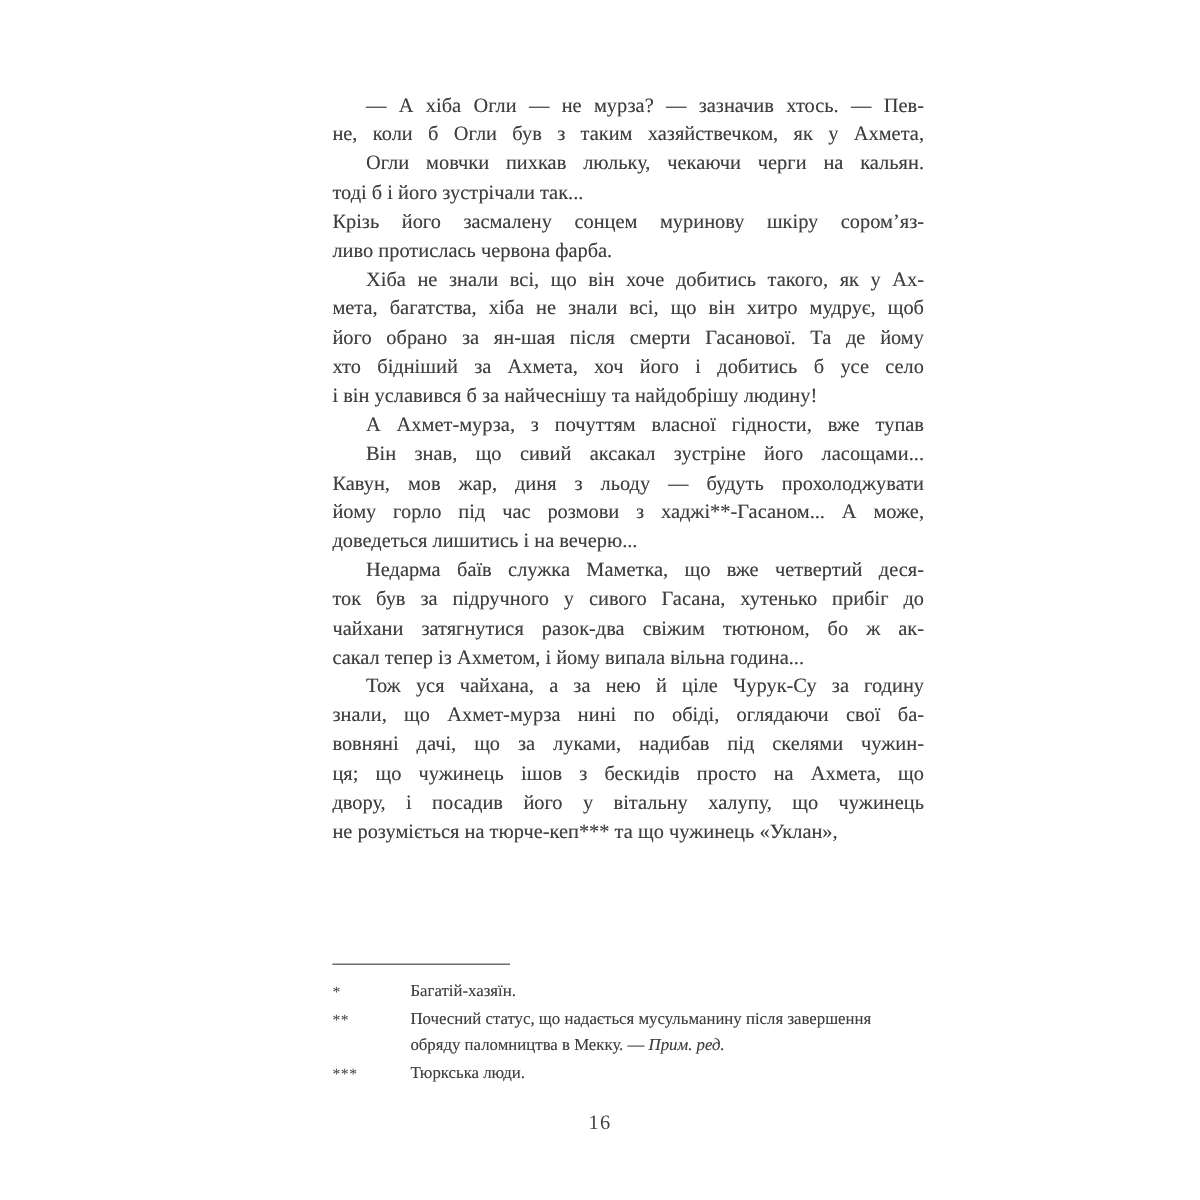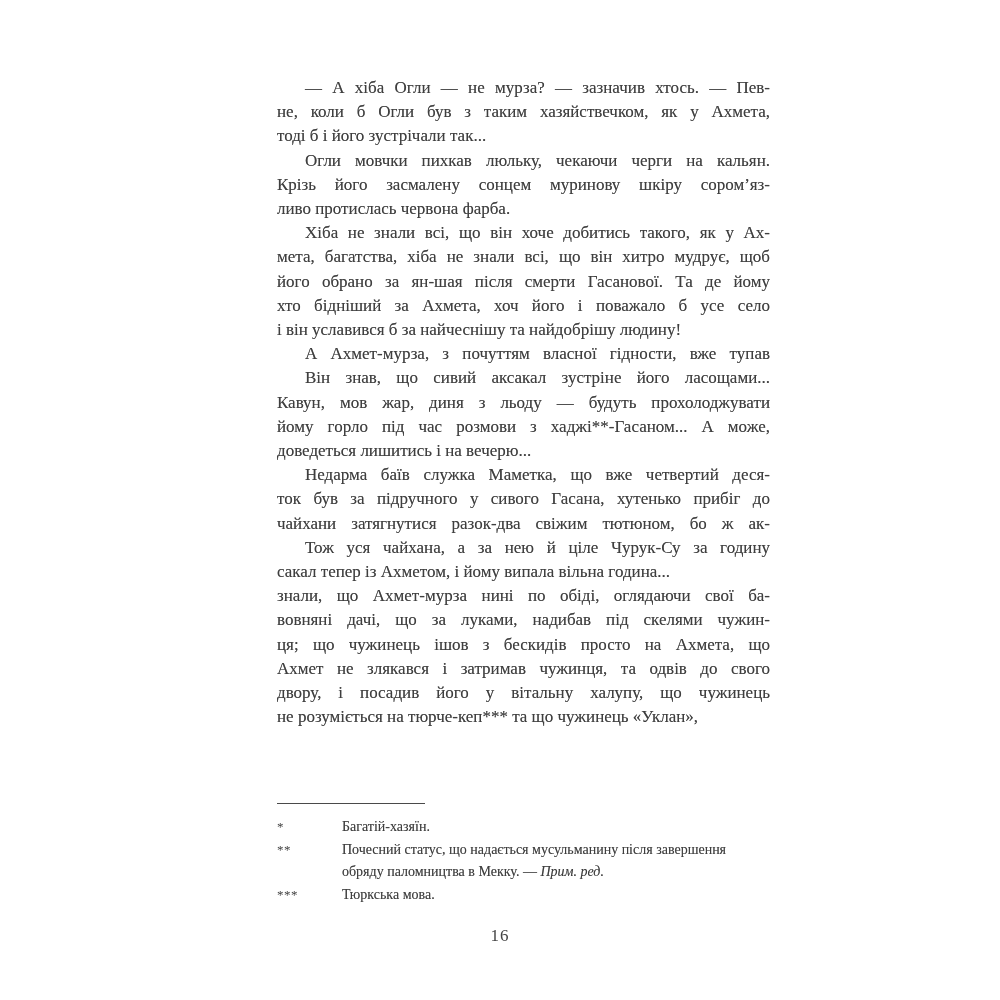--- a/index.html
+++ b/index.html
@@ -80,43 +80,42 @@
     font-feature-settings: "onum";
   }
 </style>
 </head>
 <body>
 
 <div class="page">
   <div class="text-block">
       <div class="line first">— А хіба Огли — не мурза? — зазначив хтось. — Пев-</div>
       <div class="line">не, коли б Огли був з таким хазяйствечком, як у Ахмета,</div>
+      <div class="line first">Огли мовчки пихкав люльку, чекаючи черги на кальян.</div>
       <div class="line last">тоді б і його зустрічали так...</div>
-      <div class="line first">Огли мовчки пихкав люльку, чекаючи черги на кальян.</div>
       <div class="line">Крізь його засмалену сонцем муринову шкіру сором’яз-</div>
       <div class="line last">ливо протислась червона фарба.</div>
       <div class="line first">Хіба не знали всі, що він хоче добитись такого, як у Ах-</div>
       <div class="line">мета, багатства, хіба не знали всі, що він хитро мудрує, щоб</div>
       <div class="line">його обрано за ян-шая після смерти Гасанової. Та де йому</div>
-      <div class="line">хто бідніший за Ахмета, хоч його і поважало б усе село</div>
+      <div class="line">хто бідніший за Ахмета, хоч його і добитись б усе село</div>
       <div class="line last">і він уславився б за найчеснішу та найдобрішу людину!</div>
       <div class="line first">А Ахмет-мурза, з почуттям власної гідности, вже тупав</div>
       <div class="line first">Він знав, що сивий аксакал зустріне його ласощами...</div>
       <div class="line">Кавун, мов жар, диня з льоду — будуть прохолоджувати</div>
       <div class="line">йому горло під час розмови з хаджі**-Гасаном... А може,</div>
       <div class="line last">доведеться лишитись і на вечерю...</div>
       <div class="line first">Недарма баїв служка Маметка, що вже четвертий деся-</div>
       <div class="line">ток був за підручного у сивого Гасана, хутенько прибіг до</div>
       <div class="line">чайхани затягнутися разок-два свіжим тютюном, бо ж ак-</div>
+      <div class="line last">сакал тепер із Ахметом, і йому випала вільна година...</div>
       <div class="line first">Тож уся чайхана, а за нею й ціле Чурук-Су за годину</div>
-      <div class="line last">сакал тепер із Ахметом, і йому випала вільна година...</div>
       <div class="line">знали, що Ахмет-мурза нині по обіді, оглядаючи свої ба-</div>
       <div class="line">вовняні дачі, що за луками, надибав під скелями чужин-</div>
       <div class="line">ця; що чужинець ішов з бескидів просто на Ахмета, що</div>
-      <div class="line">Ахмет не злякався і затримав чужинця, та одвів до свого</div>
       <div class="line">двору, і посадив його у вітальну халупу, що чужинець</div>
       <div class="line last">не розуміється на тюрче-кеп*** та що чужинець «Уклан»,</div>
     </div>
   <div class="footnotes">
     <div class="fn-rule"></div>
     <div>
         <div class="fn-row">
           <span class="fn-marker">*</span>
           <div class="fn-text">
             <div class="fn-line"><span>Багатій-хазяїн.</span></div>
@@ -125,19 +124,19 @@
         <div class="fn-row">
           <span class="fn-marker">**</span>
           <div class="fn-text">
             <div class="fn-line"><span>Почесний статус, що надається мусульманину після завершення</span></div>
             <div class="fn-line"><span>обряду паломництва в Мекку. — </span><span class="italic">Прим. ред.</span></div>
           </div>
         </div>
         <div class="fn-row">
           <span class="fn-marker">***</span>
           <div class="fn-text">
-            <div class="fn-line"><span>Тюркська мова.</span></div>
+            <div class="fn-line"><span>Тюркська люди.</span></div>
           </div>
         </div>
       </div>
   </div>
   <div class="page-number">16</div>
 </div>
 
 </body></html>

